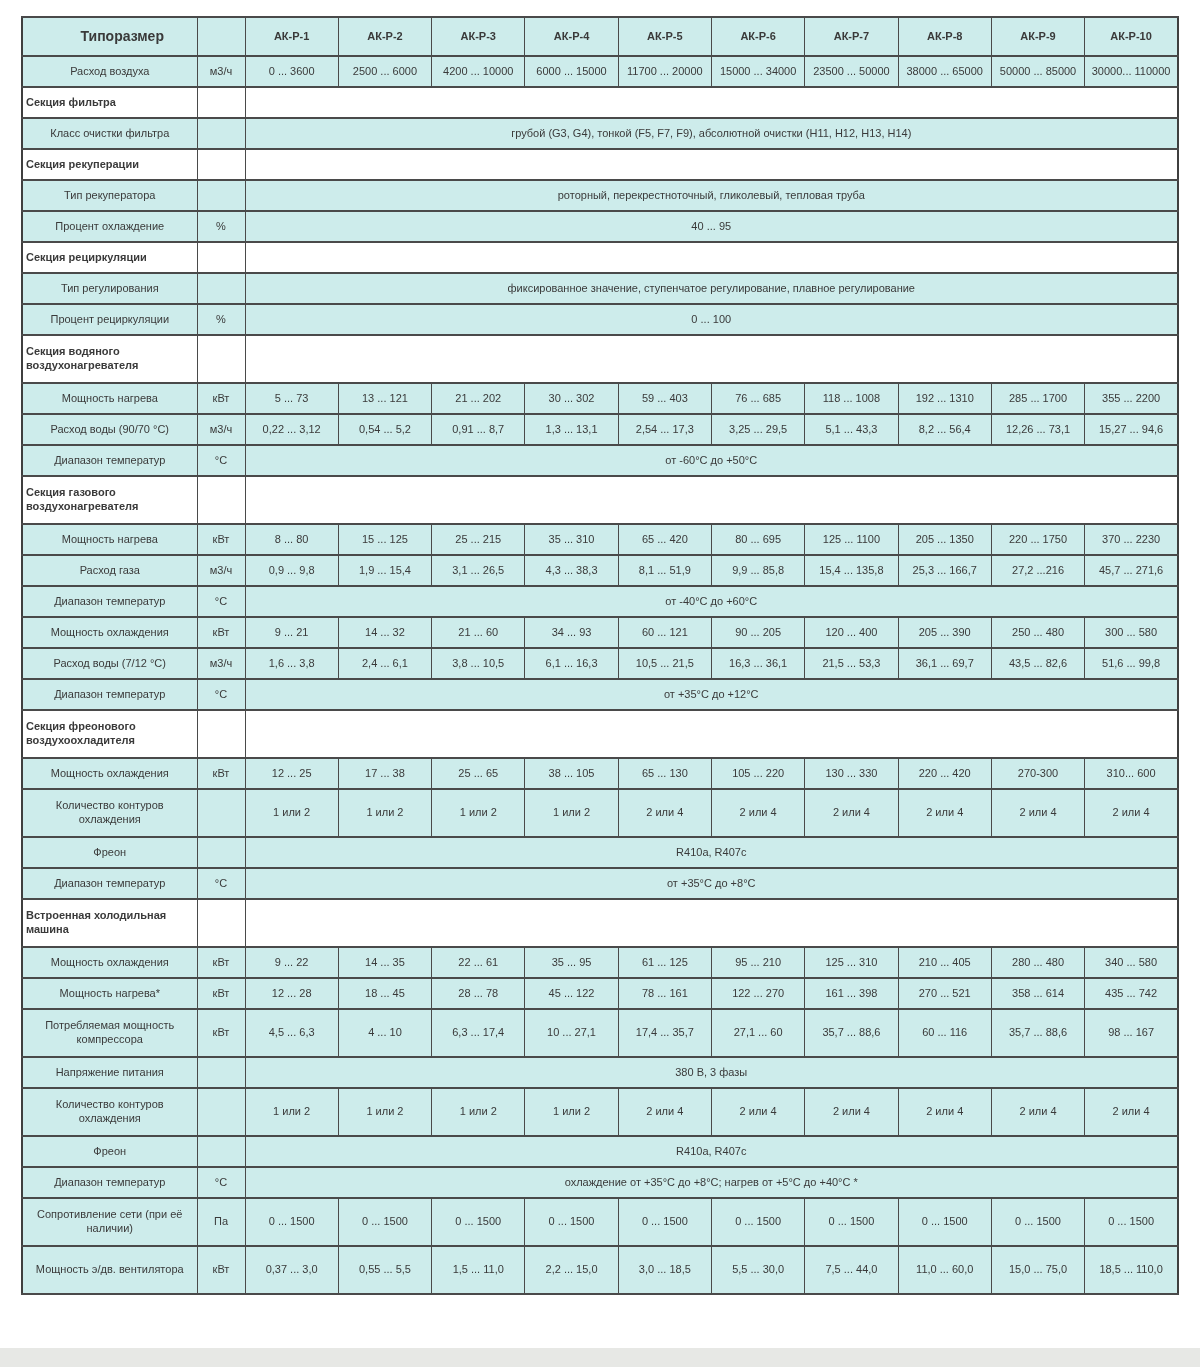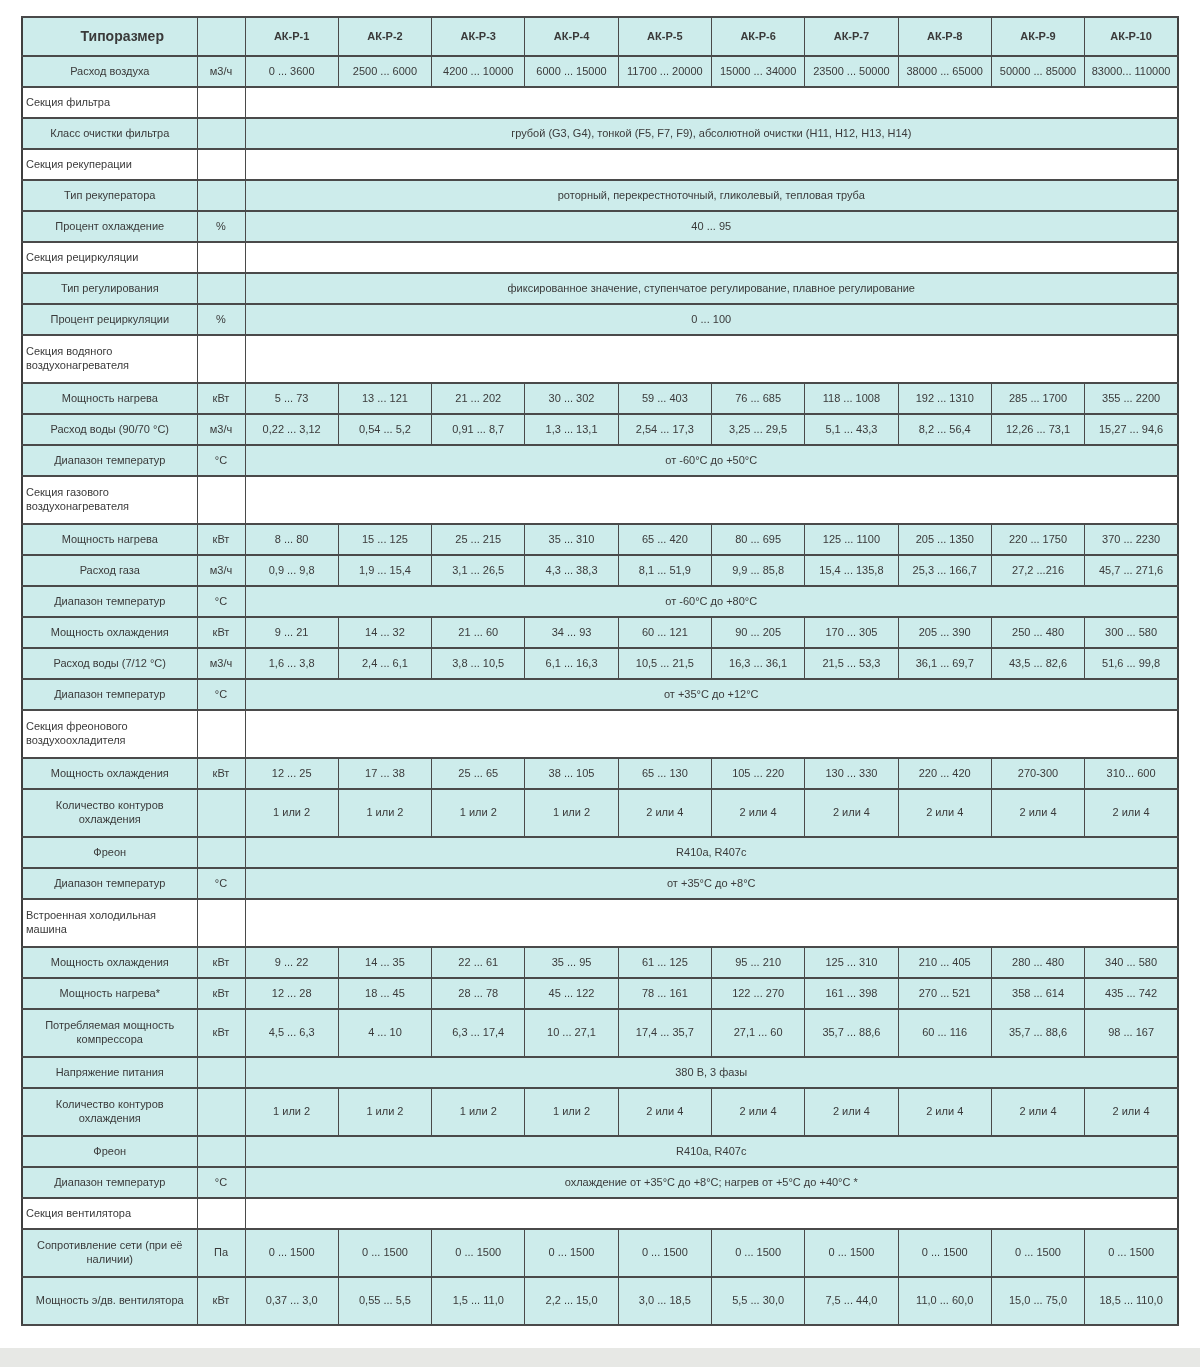--- a/index.html
+++ b/index.html
@@ -53,21 +53,21 @@
     padding-left: 28px;
   }
   tr.row-header td.cell-col {
     font-weight: bold;
     font-size: 11px;
   }
   tr.row-section td {
     background: #ffffff;
   }
   tr.row-section td.cell-label {
-    font-weight: normal;
+    font-weight: bold;
     text-align: left;
   }
   .bottom-strip {
     position: absolute;
     left: 0;
     bottom: 0;
     width: 1200px;
     height: 19px;
     background: #e7e8e5;
   }
@@ -111,21 +111,21 @@
           <td class="cell-unit">м3/ч</td>
           <td class="cell-value">0 ... 3600</td>
           <td class="cell-value">2500 ... 6000</td>
           <td class="cell-value">4200 ... 10000</td>
           <td class="cell-value">6000 ... 15000</td>
           <td class="cell-value">11700 ... 20000</td>
           <td class="cell-value">15000 ... 34000</td>
           <td class="cell-value">23500 ... 50000</td>
           <td class="cell-value">38000 ... 65000</td>
           <td class="cell-value">50000 ... 85000</td>
-          <td class="cell-value">83000... 110000</td>
+          <td class="cell-value">30000... 110000</td>
         </tr>
         <tr class="row-section h-single">
           <td class="cell-label">Секция фильтра</td>
           <td class="cell-unit"></td>
           <td colspan="10" class="cell-empty"></td>
         </tr>
         <tr class="row-merged h-single">
           <td class="cell-label">Класс очистки фильтра</td>
           <td class="cell-unit"></td>
           <td colspan="10" class="cell-merged">грубой (G3, G4), тонкой (F5, F7, F9), абсолютной очистки (H11, H12, H13, H14)</td>
@@ -227,32 +227,32 @@
           <td class="cell-value">8,1 ... 51,9</td>
           <td class="cell-value">9,9 ... 85,8</td>
           <td class="cell-value">15,4 ... 135,8</td>
           <td class="cell-value">25,3 ... 166,7</td>
           <td class="cell-value">27,2 ...216</td>
           <td class="cell-value">45,7 ... 271,6</td>
         </tr>
         <tr class="row-merged h-single">
           <td class="cell-label">Диапазон температур</td>
           <td class="cell-unit">°С</td>
-          <td colspan="10" class="cell-merged">от -60°С до +80°С</td>
+          <td colspan="10" class="cell-merged">от -40°С до +60°С</td>
         </tr>
         <tr class="row-data h-single">
           <td class="cell-label">Мощность охлаждения</td>
           <td class="cell-unit">кВт</td>
           <td class="cell-value">9 ... 21</td>
           <td class="cell-value">14 ... 32</td>
           <td class="cell-value">21 ... 60</td>
           <td class="cell-value">34 ... 93</td>
           <td class="cell-value">60 ... 121</td>
           <td class="cell-value">90 ... 205</td>
-          <td class="cell-value">170 ... 305</td>
+          <td class="cell-value">120 ... 400</td>
           <td class="cell-value">205 ... 390</td>
           <td class="cell-value">250 ... 480</td>
           <td class="cell-value">300 ... 580</td>
         </tr>
         <tr class="row-data h-single">
           <td class="cell-label">Расход воды (7/12 °С)</td>
           <td class="cell-unit">м3/ч</td>
           <td class="cell-value">1,6 ... 3,8</td>
           <td class="cell-value">2,4 ... 6,1</td>
           <td class="cell-value">3,8 ... 10,5</td>
@@ -381,25 +381,20 @@
         <tr class="row-merged h-single">
           <td class="cell-label">Фреон</td>
           <td class="cell-unit"></td>
           <td colspan="10" class="cell-merged">R410a, R407c</td>
         </tr>
         <tr class="row-merged h-single">
           <td class="cell-label">Диапазон температур</td>
           <td class="cell-unit">°С</td>
           <td colspan="10" class="cell-merged">охлаждение от +35°С до +8°С; нагрев от +5°С до +40°С *</td>
         </tr>
-        <tr class="row-section h-single">
-          <td class="cell-label">Секция вентилятора</td>
-          <td class="cell-unit"></td>
-          <td colspan="10" class="cell-empty"></td>
-        </tr>
         <tr class="row-data h-tall">
           <td class="cell-label">Сопротивление сети (при её наличии)</td>
           <td class="cell-unit">Па</td>
           <td class="cell-value">0 ... 1500</td>
           <td class="cell-value">0 ... 1500</td>
           <td class="cell-value">0 ... 1500</td>
           <td class="cell-value">0 ... 1500</td>
           <td class="cell-value">0 ... 1500</td>
           <td class="cell-value">0 ... 1500</td>
           <td class="cell-value">0 ... 1500</td>

